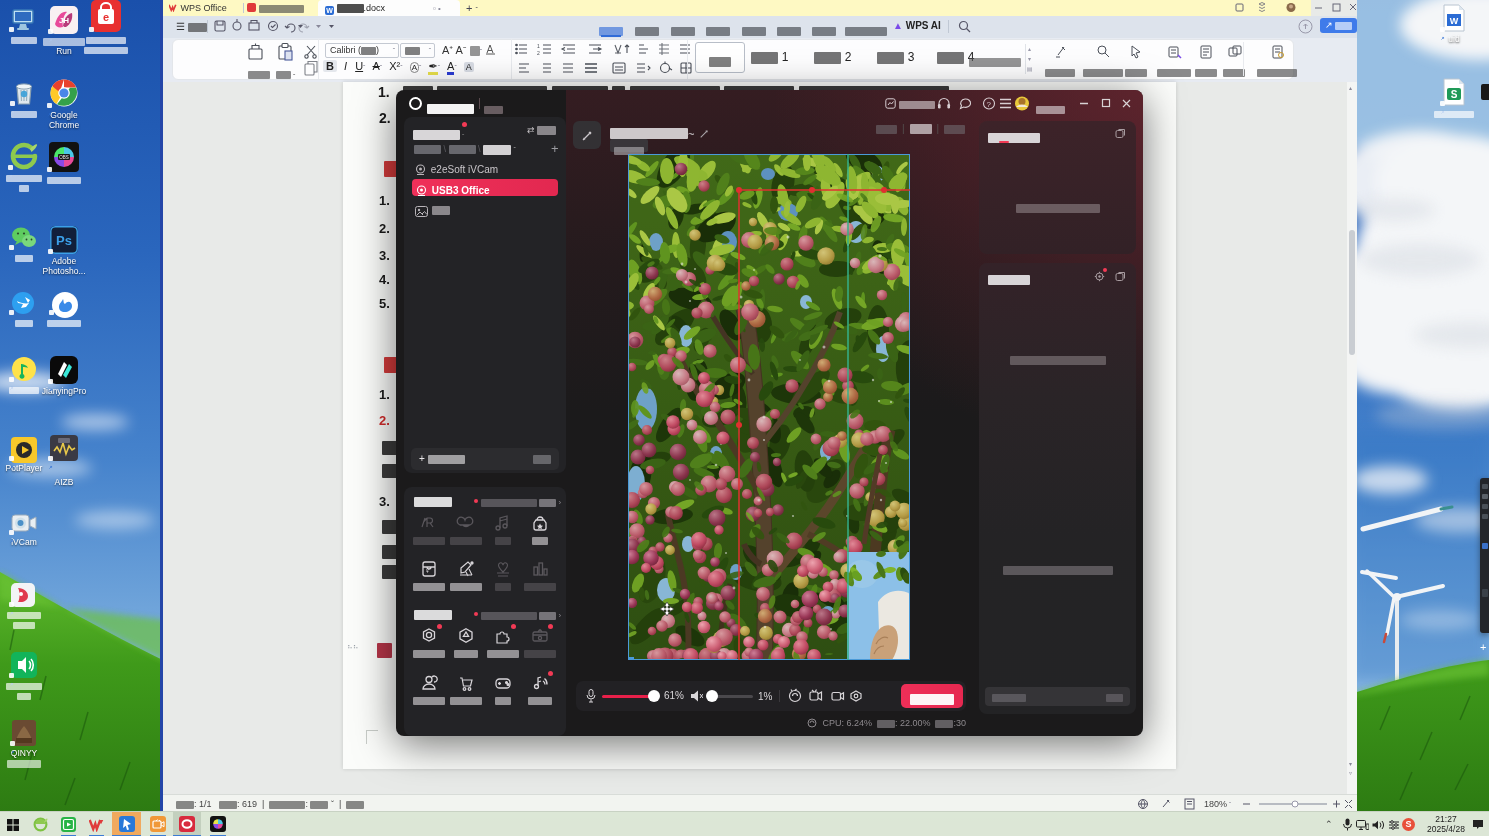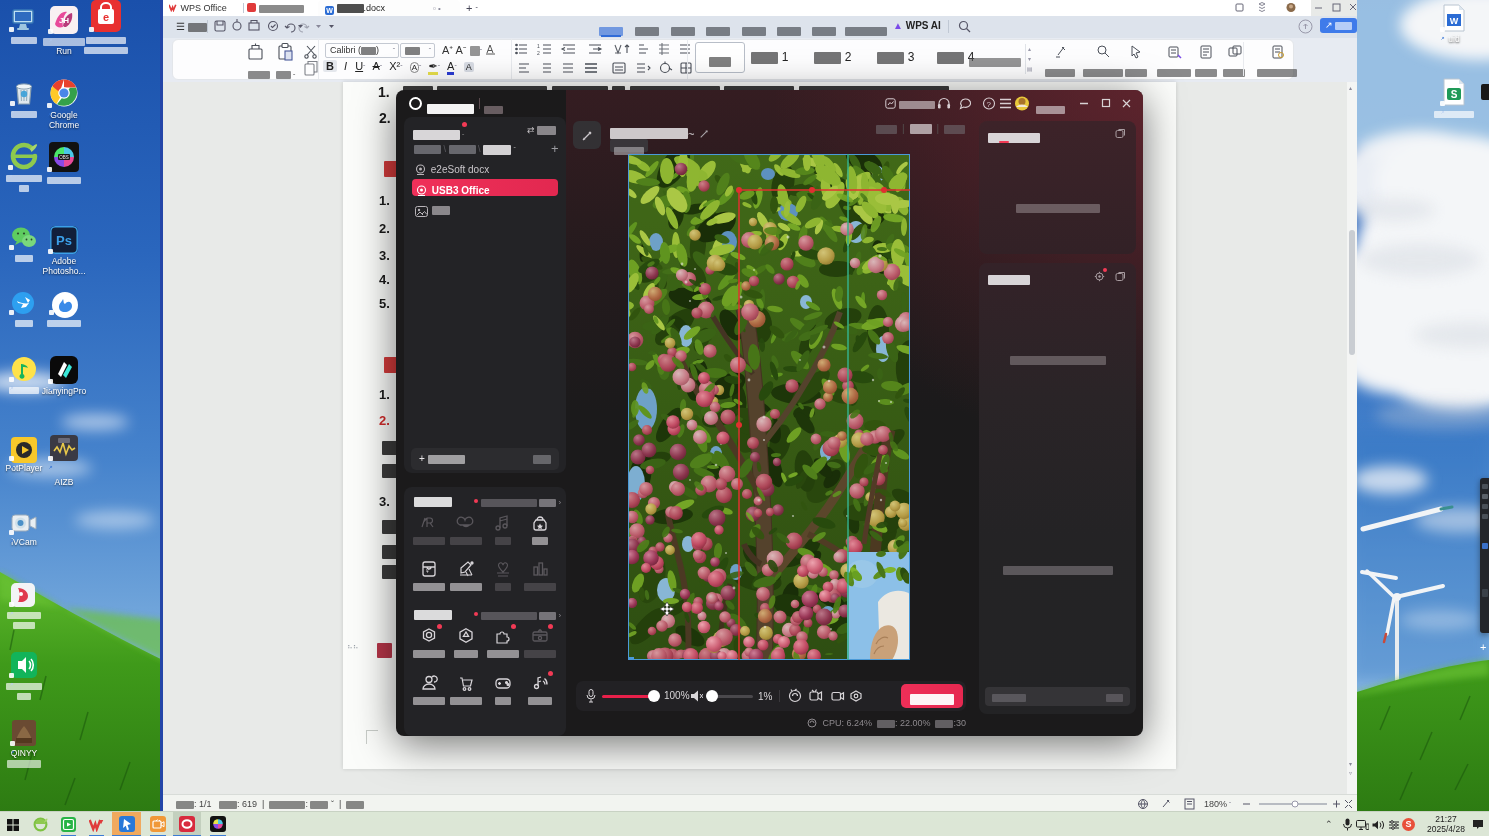--- a/index.html
+++ b/index.html
@@ -313,21 +313,21 @@
 <div class="a" style="left:1480px;top:478px;width:9px;height:155px;background:#23252a;border-radius:3px 0 0 3px;box-shadow:0 2px 6px rgba(0,0,0,.4)">
 <div style="margin:6px 1px 0 2px;height:5px;background:#4a5058;border-radius:1px"></div>
 <div style="margin:5px 1px 0 2px;height:5px;background:#5a6068;border-radius:1px"></div>
 <div style="margin:5px 1px 0 2px;height:5px;background:#4a5058;border-radius:1px"></div>
 <div style="margin:5px 1px 0 2px;height:5px;background:#4a5058;border-radius:1px"></div>
 <div style="margin:24px 1px 0 2px;height:6px;background:#3a70c8;border-radius:1px"></div>
 <div style="margin:40px 1px 0 2px;height:8px;background:#3a4048;border-radius:1px"></div>
 </div>
 <div class="a" style="left:1480px;top:641px;width:9px;height:12px;color:#fff;font-size:11px;line-height:12px">+</div>
 <div class="a" style="left:160px;top:0;width:1197px;height:811px;background:#e8eae8;border-left:3px solid #2446a8">
-    <div class="a" style="left:0;top:0;width:1148px;height:16px;background:#ffffff">
+    <div class="a" style="left:0;top:0;width:1148px;height:16px;background:#fef9c3">
       <div class="a" style="left:6px;top:1px;width:88px;height:15px;font-size:9px;color:#333;line-height:15px"><svg width="9" height="9" style="vertical-align:-1px" viewBox="0 0 10 10">
           <path d="M0,2 L2.5,8 L4,4.5 L5,8 L7.5,2" stroke="#e03a3a" stroke-width="1.8" fill="none"></path>
         </svg> WPS Office</div>
       <div class="a" style="left:80px;top:3px;width:1px;height:10px;background:#c0c8d4"></div>
       <div class="a" style="left:84px;top:1px;width:80px;height:15px;font-size:9px;color:#333;line-height:15px"><span style="display:inline-block;width:9px;height:9px;background:#e03a3a;border-radius:2px;vertical-align:-1px"></span> <span class="k" style="width:45px;height:8px;color:#444"></span></div>
       <div class="a" style="left:155px;top:0;width:142px;height:16px;background:#fdfdfd;border-radius:4px 4px 0 0;font-size:9px;color:#222;line-height:16px;padding-left:7px"><span style="display:inline-block;width:9px;height:9px;background:#2b6cd4;border-radius:2px;vertical-align:-1.5px;color:#fff;font-size:7px;text-align:center;line-height:9px;font-weight:bold">W</span> <span class="k" style="width:27px;height:9px;color:#222;opacity:.8"></span>.docx</div>
       <div class="a" style="left:270px;top:4px;width:20px;height:9px;color:#889;font-size:8px">▫ •</div>
       <div class="a" style="left:303px;top:2px;width:30px;height:12px;color:#445;font-size:11px;line-height:12px">+ <span style="font-size:7px">ˇ</span></div>
       <div class="a" style="left:1070px;top:2px;width:124px;height:12px;color:#556;font-size:9px"><svg width="124" height="12" viewBox="0 0 124 12">
           <rect x="3" y="2" width="7" height="7" rx="1" fill="none" stroke="#667" stroke-width="1"></rect>
@@ -557,21 +557,21 @@
     <div class="a" style="left:8px;top:27px;width:162px;height:356px;background:#232326;border-radius:8px">
       <div class="a" style="left:9px;top:8px"><span class="k" style="width:47px;height:10px;color:#eceaec;opacity:.9"></span><span style="color:#888;font-size:7px"> ˇ</span></div>
       <div class="a" style="left:58px;top:5px;width:5px;height:5px;background:#f23a55;border-radius:50%"></div>
       <div class="a" style="left:123px;top:8px;color:#c8c4c8;font-size:9px">⇄ <span class="k" style="width:19px;height:9px;color:#c8c4c8"></span></div>
       <div class="a" style="left:10px;top:27px;font-size:9px;color:#8a8a90;white-space:nowrap"><span class="k" style="width:27px;height:9px;color:#85858b;opacity:.7"></span> <span style="color:#5a5a60">\</span> <span class="k" style="width:27px;height:9px;color:#85858b;opacity:.7"></span> <span style="color:#5a5a60">\</span> <span class="k" style="width:28px;height:10px;color:#f2f0f2;opacity:.85"></span> <span style="color:#aaa;font-size:7px">ˇ</span></div>
       <div class="a" style="left:147px;top:24px;color:#9a9aa0;font-size:13px;font-weight:300">+</div>
       <div class="a" style="left:11px;top:44px;height:15px"><svg width="13" height="11" viewBox="0 0 13 11">
           <circle cx="5.5" cy="5" r="4" stroke="#b8b4b8" fill="none" stroke-width="1.1"></circle>
           <circle cx="5.5" cy="5" r="1.5" fill="#b8b4b8"></circle>
           <path d="M2,10.5 h7" stroke="#b8b4b8" stroke-width="1.1"></path>
-        </svg><span style="font-size:10px;color:#c9c5c9;vertical-align:2px"> e2eSoft docx</span></div>
+        </svg><span style="font-size:10px;color:#c9c5c9;vertical-align:2px"> e2eSoft iVCam</span></div>
       <div class="a" style="left:8px;top:62px;width:146px;height:17px;background:linear-gradient(90deg,#ef3059,#e22850);border-radius:4px;padding:3px 0 0 4px"><svg width="13" height="11" viewBox="0 0 13 11">
           <circle cx="5.5" cy="5" r="4" stroke="#fff" fill="none" stroke-width="1.1"></circle>
           <circle cx="5.5" cy="5" r="1.5" fill="#fff"></circle>
           <path d="M2,10.5 h7" stroke="#fff" stroke-width="1.1"></path>
         </svg><span style="font-size:10px;color:#fff;vertical-align:2px;font-weight:bold"> USB3 Office</span></div>
       <div class="a" style="left:11px;top:84px;height:15px"><svg width="13" height="11" viewBox="0 0 13 11">
           <rect x="0.5" y="0.5" width="12" height="10" rx="2" stroke="#b8b4b8" fill="none"></rect>
           <circle cx="4" cy="4" r="1.2" fill="#b8b4b8"></circle>
           <path d="M2,9 L5,6 L8,9 M7,8 L9.5,5.5 L12,8.5" stroke="#b8b4b8" fill="none"></path>
         </svg><span style="vertical-align:2px"> <span class="k" style="width:18px;height:9px;color:#c9c5c9"></span></span></div>
@@ -1644,21 +1644,21 @@
           <path d="M0,-7 L2.5,-3 L1,-3 L1,-1 L3,-1 L3,-2.5 L7,0 L3,2.5 L3,1 L1,1 L1,3 L2.5,3 L0,7 L-2.5,3 L-1,3 L-1,1 L-3,1 L-3,2.5 L-7,0 L-3,-2.5 L-3,-1 L-1,-1 L-1,-3 L-2.5,-3 Z" fill="#fff" stroke="#333" stroke-width="0.7"></path>
         </g>
 </svg></div>
     <div class="a" style="left:180px;top:591px;width:390px;height:30px;background:#222124;border-radius:7px">
       <svg class="a" style="left:10px;top:8px" width="10" height="14" viewBox="0 0 10 14">
         <rect x="3" y="0.5" width="4" height="7" rx="2" stroke="#d8d5d8" fill="none"></rect>
         <path d="M1,6 a4,4 0 0 0 8,0 M5,10.5 V13 M3,13 h4" stroke="#d8d5d8" fill="none"></path>
       </svg>
       <div class="a" style="left:26px;top:14px;width:52px;height:3px;background:#e8204a;border-radius:2px"></div>
       <div class="a" style="left:72px;top:9px;width:12px;height:12px;background:#fff;border-radius:50%"></div>
-      <div class="a" style="left:88px;top:9px;color:#d8d5d8;font-size:10px">100%</div>
+      <div class="a" style="left:88px;top:9px;color:#d8d5d8;font-size:10px">61%</div>
       <svg class="a" style="left:114px;top:9px" width="13" height="12" viewBox="0 0 13 12">
         <path d="M1,4 h3 l4,-3.4 V11.4 L4,8 H1 Z" fill="#d8d5d8"></path>
         <path d="M10,4 l3,4 M13,4 l-3,4" stroke="#d8d5d8" stroke-width="1"></path>
       </svg>
       <div class="a" style="left:132px;top:14px;width:45px;height:3px;background:#4a484c;border-radius:2px"></div>
       <div class="a" style="left:130px;top:9px;width:12px;height:12px;background:#fff;border-radius:50%"></div>
       <div class="a" style="left:182px;top:10px;color:#d8d5d8;font-size:10px">1%</div>
       <div class="a" style="left:203px;top:9px;width:1px;height:12px;background:#3a383c"></div>
       <svg class="a" style="left:212px;top:7px" width="75" height="16" viewBox="0 0 75 16">
         <g stroke="#d8d5d8" fill="none" stroke-width="1.2">

